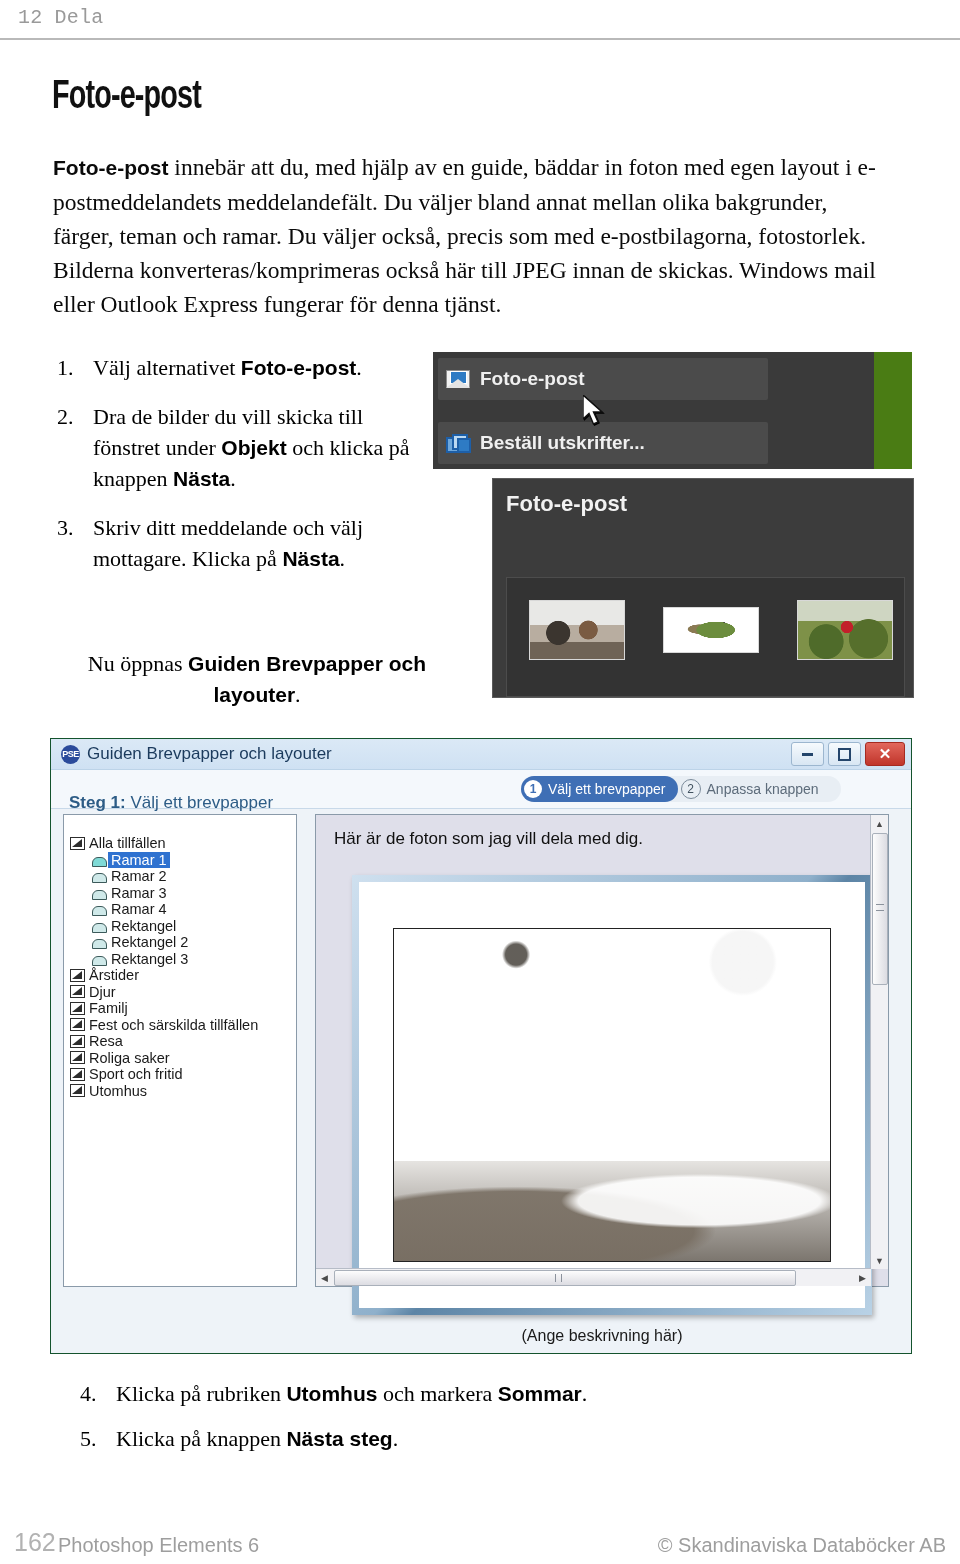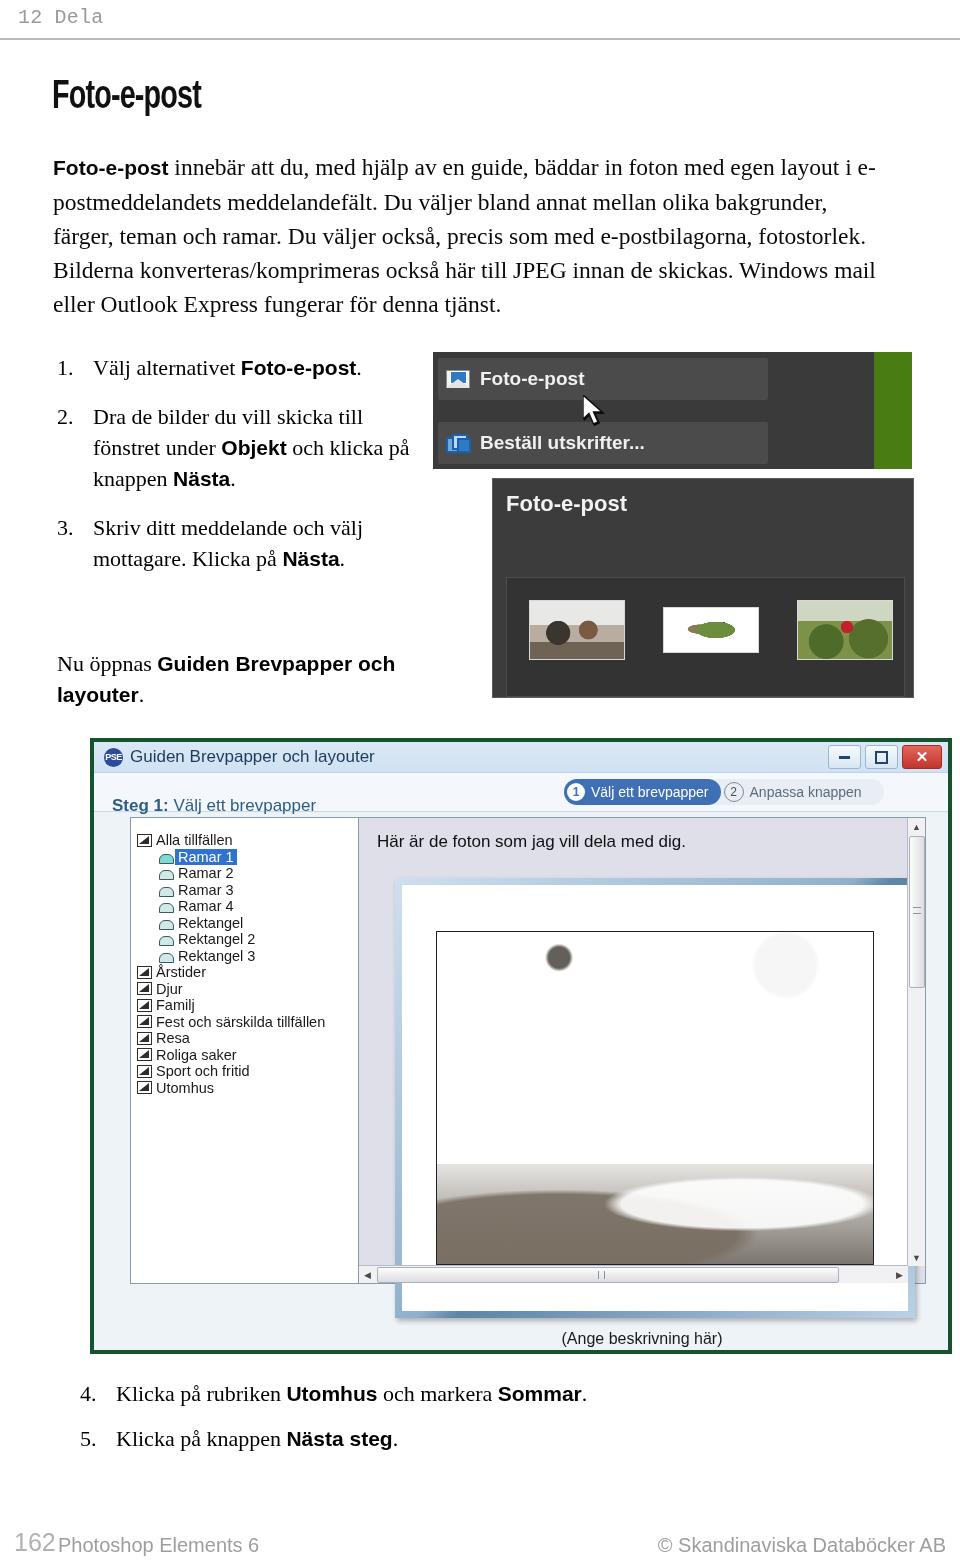--- a/index.html
+++ b/index.html
@@ -85,20 +85,21 @@
     font-size: 22px;
   }
   .step .txt { flex: 1 1 auto; }
   .note {
     position: absolute;
     left: 57px;
     top: 648px;
     width: 400px;
     font-size: 22px;
     line-height: 31px;
+    text-align: center;
   }
 
   
   .steps2 {
     position: absolute;
     left: 80px;
     top: 1378px;
     width: 700px;
   }
   .steps2 .step { margin-bottom: 14px; }
@@ -278,24 +279,23 @@
   }
 
   
   .wiz {
     position: absolute;
     left: 50px;
     top: 738px;
     width: 862px;
     height: 616px;
     background: #eef3f8;
-    border: 4px solid #14532d;
+    border: 1px solid #14532d;
     box-sizing: border-box;
     font-family: "Liberation Sans", sans-serif;
-    margin-left: 40px;
   }
   .wiz .titlebar {
     position: absolute; left: 0; top: 0; right: 0; height: 30px;
     background: linear-gradient(#dbe9f6, #cfe1f3);
     border-bottom: 1px solid #bcd3e8;
     display: flex; align-items: center;
   }
   .wiz .appicon {
     width: 19px; height: 19px; border-radius: 50%;
     background: #2b4b9b; color: #fff; margin: 0 7px 0 10px;
@@ -342,23 +342,23 @@
     font-size: 12px; margin-right: 6px;
   }
   .pill.active .circ { background: #ffffff; color: #3f6fb5; font-weight: bold; }
   .pill.inactive .circ { border: 1px solid #7b8b9a; color: #41525f; }
   .pill .ptxt { font-size: 14px; }
 
   .wiz .body {
     position: absolute; left: 0; top: 69px; right: 0; bottom: 56px;
   }
   .wiz .tree {
-    position: absolute; left: 36px; top: 6px; width: 232px; bottom: 10px;
+    position: absolute; left: 12px; top: 6px; width: 232px; bottom: 10px;
     background: #ffffff; border: 1px solid #8a9aa9;
-    overflow: hidden; padding-top: 14px;
+    overflow: hidden; padding-top: 20px;
   }
   .tnode {
     display: flex; align-items: center;
     font-size: 14.5px; color: #1a1a1a; height: 16.5px;
   }
   .tnode.lvl0 { padding-left: 6px; }
   .tnode.lvl1 { padding-left: 28px; }
   .tnode .tico { width: 16px; display: flex; align-items: center; }
   .folder-ico {
     width: 13px; height: 11px; border: 1px solid #2d2d2d; background: #ffffff;

